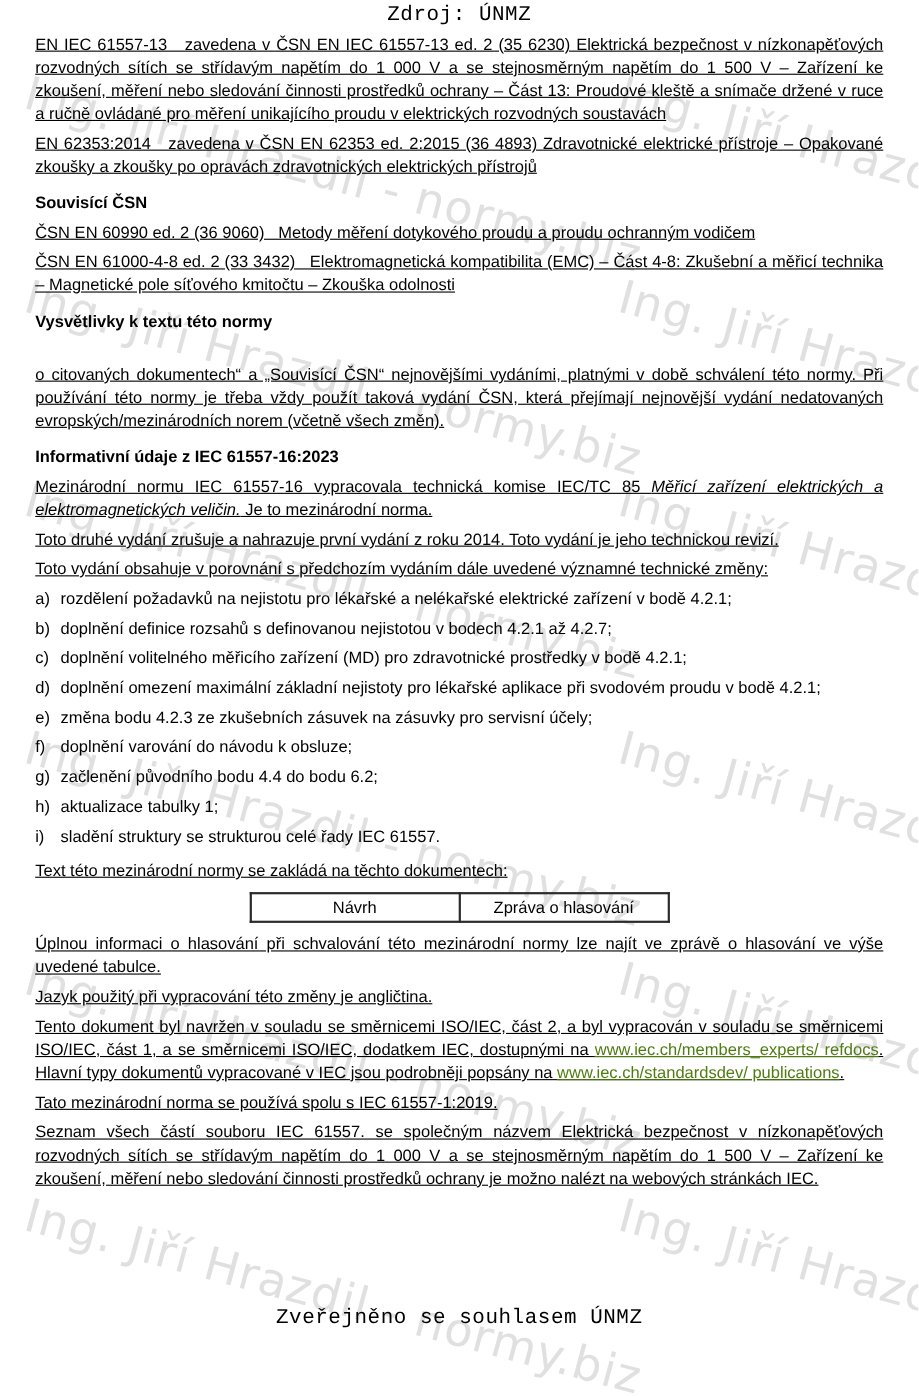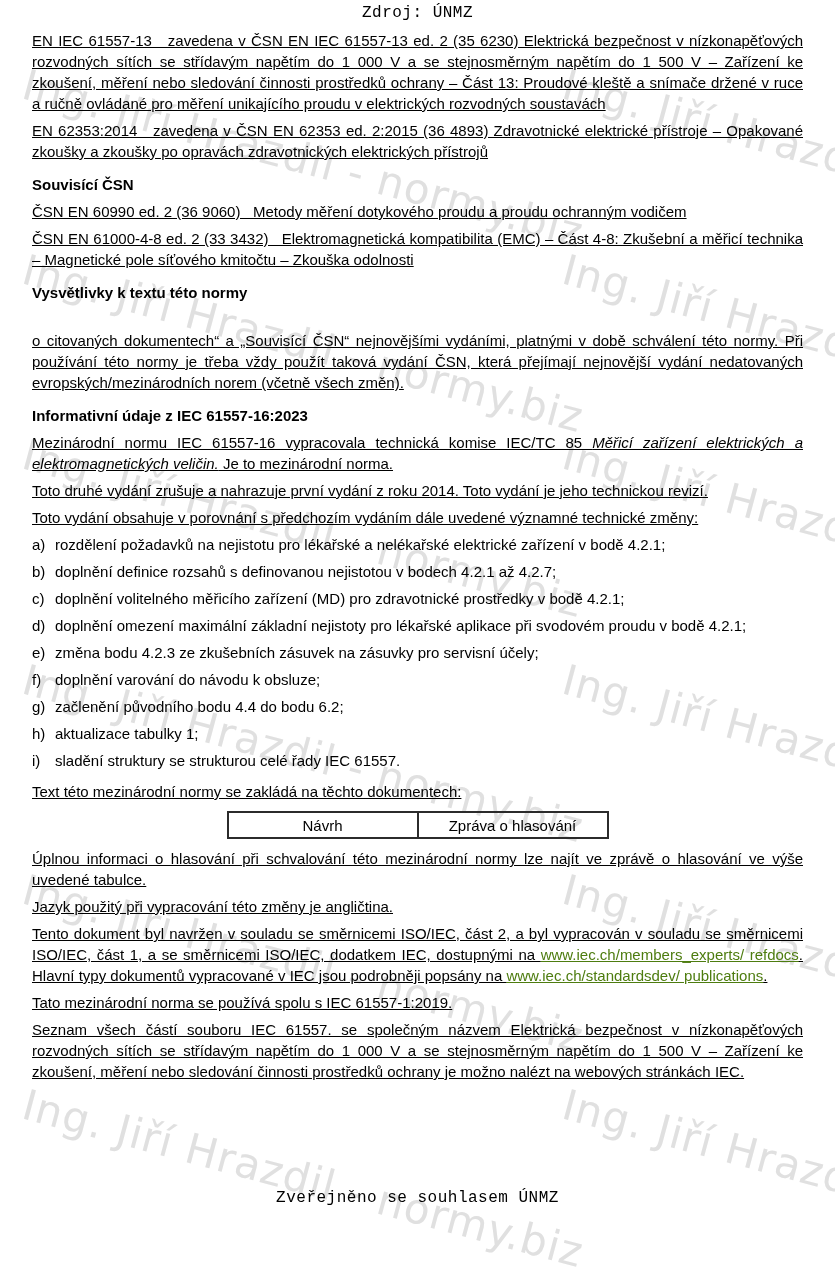--- a/index.html
+++ b/index.html
@@ -17,21 +17,21 @@
     font-family:"DejaVu Sans", sans-serif;
     font-size:42px;
     letter-spacing:1px;
     white-space:nowrap;
     transform:rotate(15deg);
     transform-origin:0 0;
   }
   .content{position:relative;z-index:1;padding:3px 32px 0 32px;}
   .mono{
     font-family:"Liberation Mono", monospace;
-    font-size:16px;letter-spacing:.5px;
+    font-size:19px;letter-spacing:.5px;
     text-align:center;line-height:21px;
   }
   .content p{margin:6px 0;line-height:21px;text-align:justify;text-decoration:underline;}
   .content h3{font-size:15px;line-height:21px;margin:12px 0 6px 0;font-weight:bold;}
   .changes{margin:6px 0 10px 0;}
   .change{display:flex;line-height:21px;margin:6px 0;}
   .change .lbl{flex:none;width:23px;}
   .change .txt{flex:1;}
   table.vote{border-collapse:collapse;margin:9px auto;}
   table.vote td{

